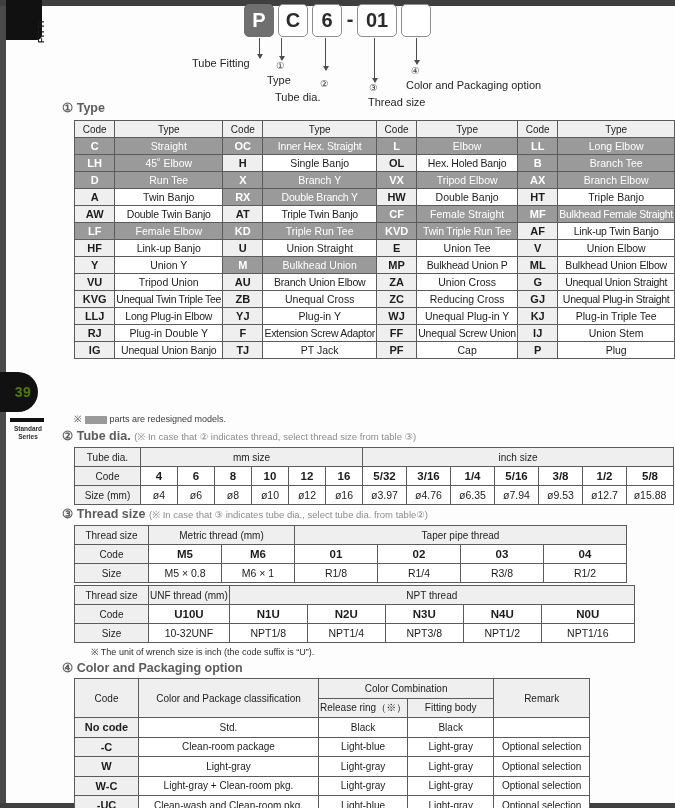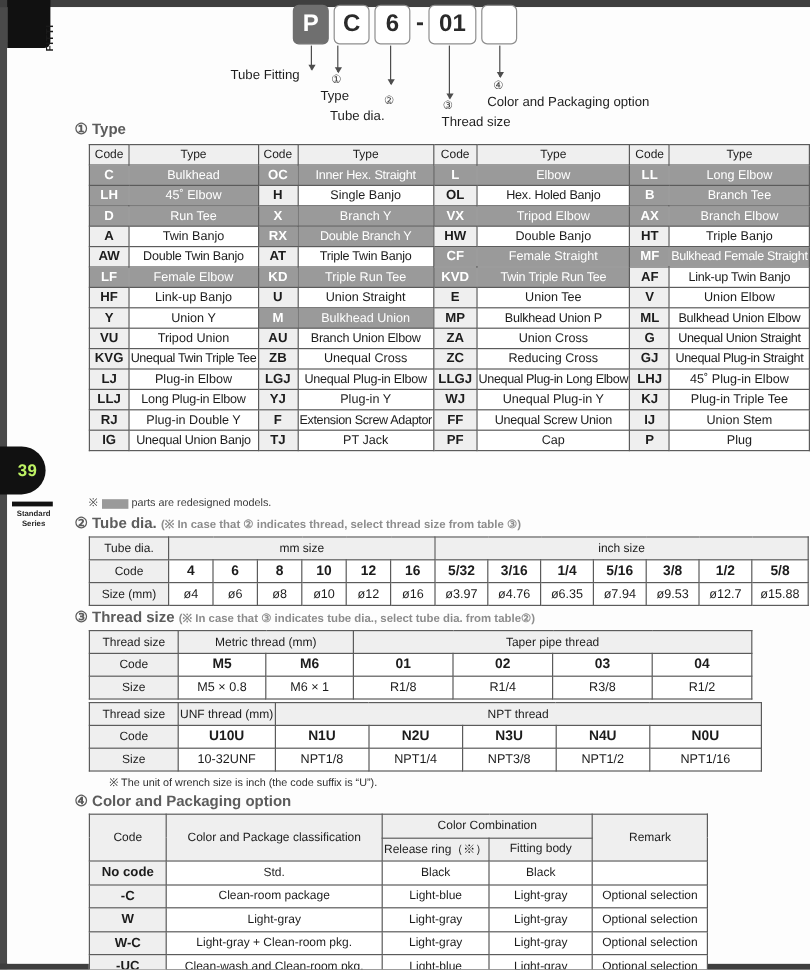--- a/index.html
+++ b/index.html
@@ -69,21 +69,21 @@
   .page-badge {
     position: absolute;
     left: -14px; top: 372px;
     width: 52px; height: 40px;
     background: #111111;
     border-radius: 0 22px 22px 0;
   }
   .page-badge span {
     position: absolute;
     right: 7px; top: 12px;
-    color: #bef264;
+    color: #4d7c0f;
     font-size: 14px;
     font-weight: bold;
     letter-spacing: .3px;
   }
   .side-rule {
     position: absolute;
     left: 10px; top: 418px;
     width: 34px; height: 4px;
     background: #111111;
   }
@@ -161,21 +161,21 @@
   
   .sec {
     position: absolute;
     font-size: 12.5px;
     font-weight: bold;
     color: #5c5c5c;
     white-space: nowrap;
   }
   .sec .note {
     font-size: 9.5px;
-    font-weight: bold;
+    font-weight: normal;
     color: #8c8c8c;
   }
   .legend-note {
     position: absolute;
     font-size: 9px;
     color: #3c3c3c;
     white-space: nowrap;
   }
   .legend-swatch {
     display: inline-block;
@@ -302,21 +302,21 @@
           <th>Type</th>
           <th>Code</th>
           <th>Type</th>
           <th>Code</th>
           <th>Type</th>
         </tr>
       </thead>
     <tbody>
         <tr>
           <td class="code sh">C</td>
-          <td class="sh ">Bulkhead</td>
+          <td class="sh ">Straight</td>
           <td class="code sh">OC</td>
           <td class="sh sq">Inner Hex. Straight</td>
           <td class="code sh">L</td>
           <td class="sh ">Elbow</td>
           <td class="code sh">LL</td>
           <td class="sh ">Long Elbow</td>
         </tr>
         <tr>
           <td class="code sh">LH</td>
           <td class="sh ">45˚ Elbow</td>
@@ -399,30 +399,20 @@
         </tr>
         <tr>
           <td class="code">KVG</td>
           <td class="sq2">Unequal Twin Triple Tee</td>
           <td class="code">ZB</td>
           <td>Unequal Cross</td>
           <td class="code">ZC</td>
           <td>Reducing Cross</td>
           <td class="code">GJ</td>
           <td class="sq2">Unequal Plug-in Straight</td>
-        </tr>
-        <tr>
-          <td class="code">LJ</td>
-          <td>Plug-in Elbow</td>
-          <td class="code">LGJ</td>
-          <td class="sq">Unequal Plug-in Elbow</td>
-          <td class="code">LLGJ</td>
-          <td class="sq2">Unequal Plug-in Long Elbow</td>
-          <td class="code">LHJ</td>
-          <td>45˚ Plug-in Elbow</td>
         </tr>
         <tr>
           <td class="code">LLJ</td>
           <td class="sq">Long Plug-in Elbow</td>
           <td class="code">YJ</td>
           <td>Plug-in Y</td>
           <td class="code">WJ</td>
           <td>Unequal Plug-in Y</td>
           <td class="code">KJ</td>
           <td>Plug-in Triple Tee</td>

